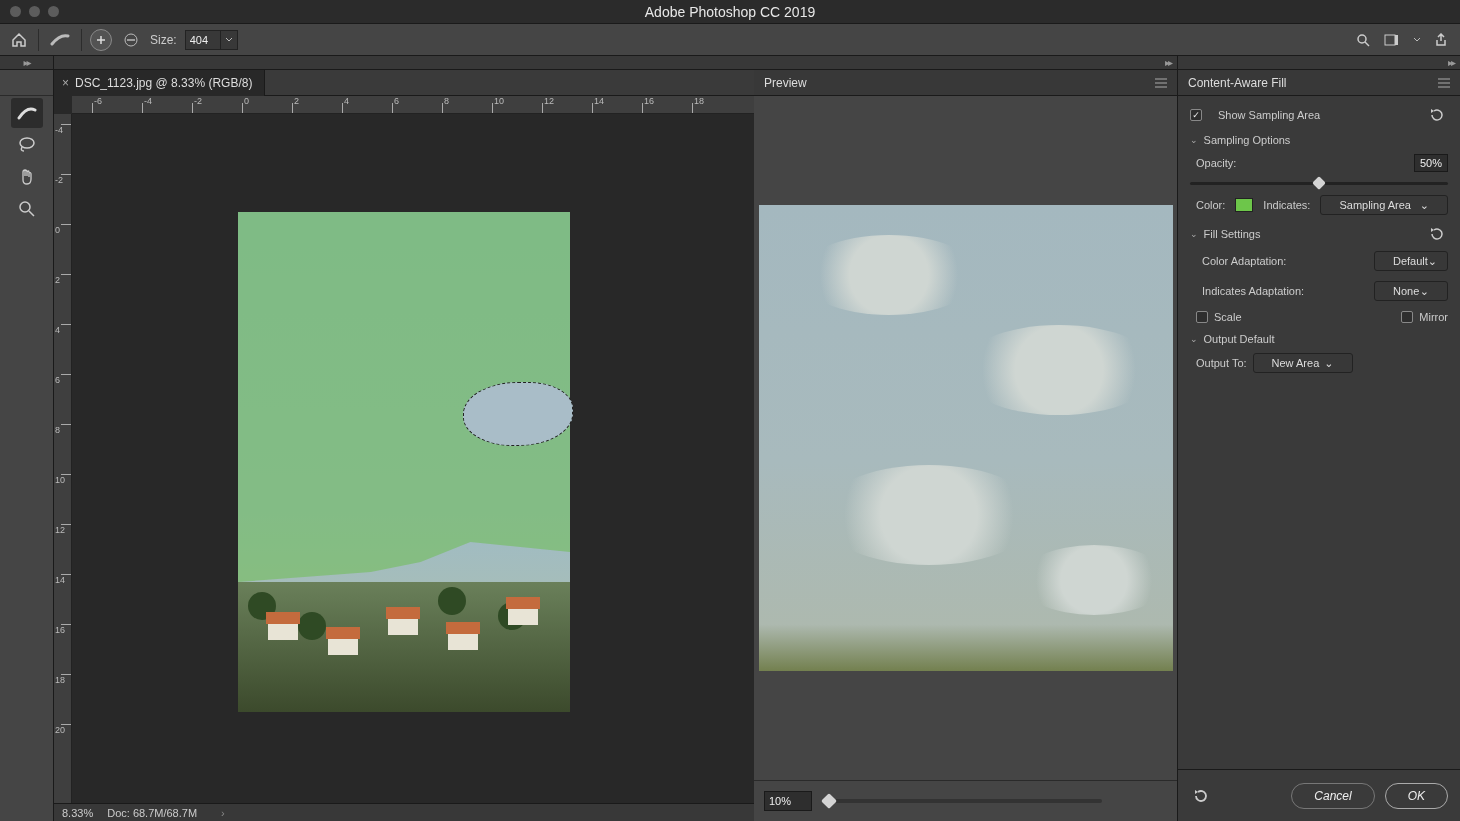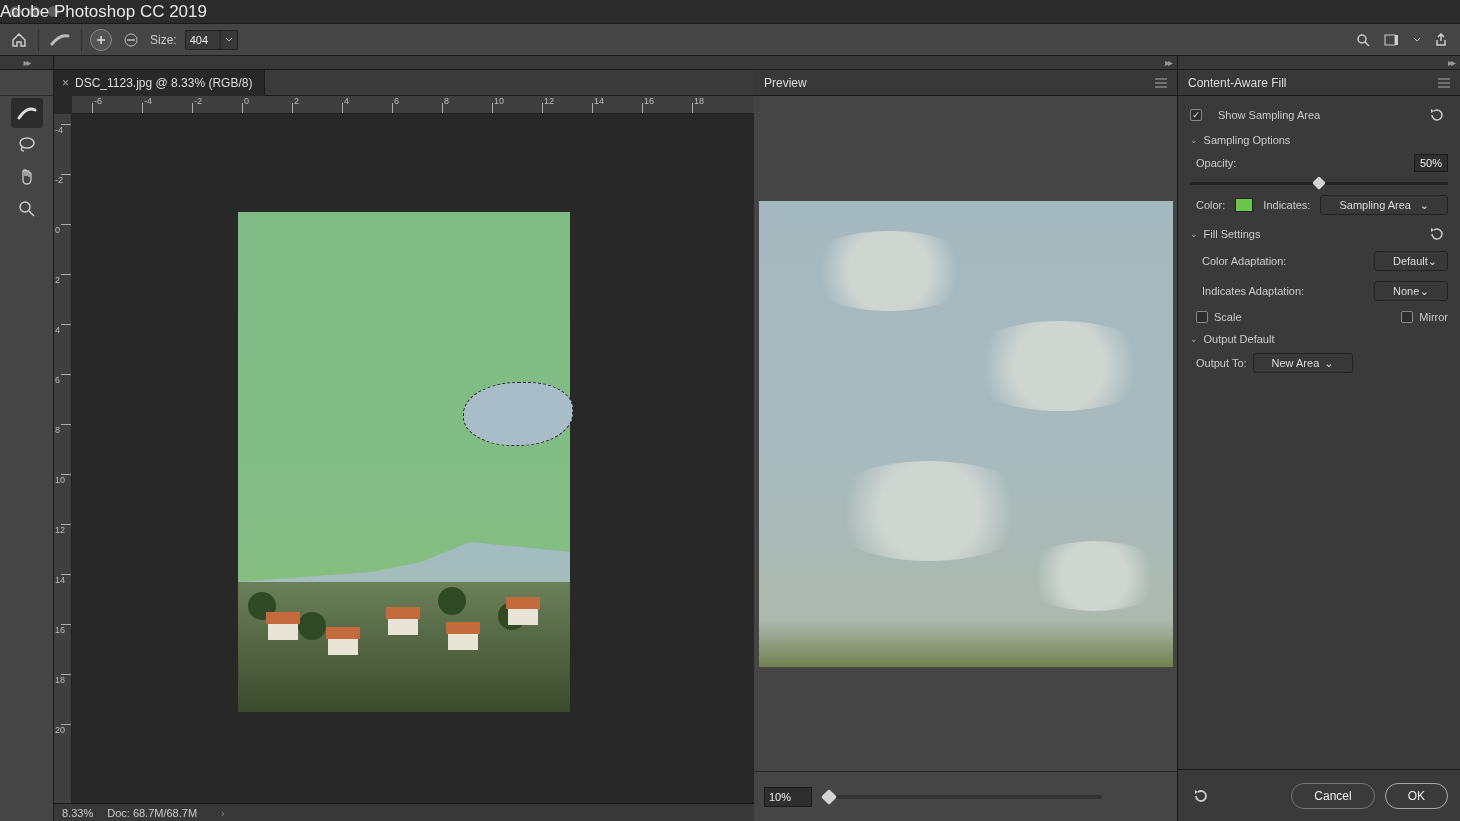--- a/index.html
+++ b/index.html
@@ -2,21 +2,21 @@
 <html><head>
 <meta charset="utf-8">
 <style>
 * { margin:0; padding:0; box-sizing:border-box; font-family:-apple-system,"Helvetica Neue",Arial,sans-serif; }
 body { background:#323232; width:1460px; height:821px; overflow:hidden; color:#ccc; font-size:11px; }
 
 
 .titlebar { height:24px; background:#2b2b2b; display:flex; align-items:center; position:relative; border-bottom:1px solid #1a1a1a;}
 .traffic { display:flex; gap:8px; margin-left:10px;}
 .traffic span { width:11px; height:11px; border-radius:50%; background:#5c5c5c;}
-.titlebar-title { position:absolute; left:0; right:0; font-size:17px; color:#e8e8e8;}
+.titlebar-title { position:absolute; left:0; right:0; text-align:center; font-size:14px; color:#e8e8e8;}
 
 
 .optionbar { height:32px; background:#454545; border-bottom:1px solid #1a1a1a; display:flex; align-items:center; padding:0 8px; gap:8px;}
 .opt-home{width:22px;height:22px;display:flex;align-items:center;justify-content:center;}
 .opt-sep{width:1px;height:22px;background:#2c2c2c;}
 .brush-swatch{width:26px;height:22px;display:flex;align-items:center;justify-content:center;}
 .circbtn{width:22px;height:22px;border:1px solid #888;border-radius:50%;display:flex;align-items:center;justify-content:center;background:#535353;}
 .sizelabel{color:#ccc;font-size:12px;}
 .sizeinput{width:36px;height:20px;background:#383838;border:1px solid #222;color:#eee;text-align:left;padding-left:4px;font-size:11px;}
 .sizecaret{width:18px;height:20px;border:1px solid #222;background:#383838;display:flex;align-items:center;justify-content:center;margin-left:-1px;}
@@ -59,42 +59,42 @@
 .selection{position:absolute;left:225px;top:170px;width:110px;height:64px;border:1.5px dashed #222;border-radius:50% 40% 50% 45%;background:#a9bdc8;}
 .statusbar{height:18px;background:#383838;border-top:1px solid #1a1a1a;display:flex;align-items:center;color:#ccc;font-size:11px;gap:14px;padding-left:8px;}
 .statusbar .caret{margin-left:10px;color:#888;}
 
 
 .previewpane{width:424px;background:#454545;border-right:1px solid #1a1a1a;display:flex;flex-direction:column;}
 .panelhdr{height:26px;background:#383838;display:flex;align-items:center;padding:0 10px;font-size:12px;color:#ddd;justify-content:space-between;border-bottom:1px solid #1a1a1a;}
 .previewbody{flex:1;display:flex;align-items:center;justify-content:center;}
 .previewimg{width:414px;height:466px;background:linear-gradient(to bottom,#a4b8bf 0%,#a8babd 55%,#adb9af 90%,#73804f 100%);position:relative;}
 .cloud{position:absolute;background:radial-gradient(circle,#cfd6d2 40%,transparent 70%);border-radius:50%;}
-.zoombar{height:50px;display:flex;align-items:center;gap:10px;padding:0 10px;border-top:1px solid #2a2a2a;}
+.zoombar{height:41px;display:flex;align-items:center;gap:10px;padding:0 10px;border-top:1px solid #2a2a2a;}
 .zoominput{width:48px;height:20px;background:#2e2e2e;border:1px solid #1a1a1a;color:#eee;padding-left:4px;font-size:11px;}
 .zoomtrack{flex:0 0 280px;height:4px;background:#333;border-radius:2px;position:relative;}
 .zoomthumb{position:absolute;top:-5px;left:0;width:14px;height:14px;background:#d4d4d4;border-radius:2px;transform:rotate(45deg) scale(0.8);}
 
 
 .rightpane{flex:1;background:#3a3a3a;display:flex;flex-direction:column;}
 .caf-body{flex:1;padding:10px 12px;overflow:auto;color:#ccc;font-size:11px;}
 .row{display:flex;align-items:center;gap:6px;margin-bottom:10px;}
 .row.sb{justify-content:space-between;}
 .chk{width:12px;height:12px;border:1px solid #888;background:#2e2e2e;display:flex;align-items:center;justify-content:center;border-radius:2px;}
 .chk.on::after{content:"✓";font-size:9px;color:#eee;}
 .resetbtn{width:22px;height:18px;display:flex;align-items:center;justify-content:center;}
 .section{display:flex;align-items:center;gap:6px;margin:10px 0 8px;}
 .disclose{font-size:9px;color:#aaa;}
 .pctinput{width:34px;height:18px;background:#2e2e2e;border:1px solid #1a1a1a;color:#eee;text-align:center;font-size:11px;}
 .slidertrack{height:3px;background:#222;border-radius:2px;position:relative;margin:4px 0 10px;}
 .sliderthumb{position:absolute;top:-5px;left:50%;width:12px;height:12px;background:#d4d4d4;border-radius:2px;transform:translateX(-50%) rotate(45deg) scale(0.8);}
 .colorswatch{width:18px;height:14px;background:#6dc64a;border:1px solid #222;}
 .dropdown{height:20px;background:#383838;border:1px solid #222;color:#ddd;display:flex;align-items:center;justify-content:space-between;padding:0 18px;font-size:11px;border-radius:3px;}
 .bottombar{height:52px;border-top:1px solid #1a1a1a;display:flex;align-items:center;justify-content:space-between;padding:0 12px;}
-.pillbtn{height:26px;padding:0 22px;border:1px solid #777;border-radius:13px;background:transparent;color:#eee;display:flex;align-items:center;font-size:12px;}
+.pillbtn{height:26px;padding:0 22px;border:1px solid #777;border-radius:13px;background:transparent;color:#eee;display:flex;align-items:center;font-size:12px;font-style:italic;}
 .pillbtn.primary{border-color:#aaa;}
 
 
 .tick{position:absolute;background:#aaa;}
 .tick.h{width:1px;height:10px;top:7px;}
 .tick.v{height:1px;width:10px;left:7px;}
 .ticklabel{position:absolute;color:#bbb;font-size:9px;}
 
 svg{display:block;}
 </style>

